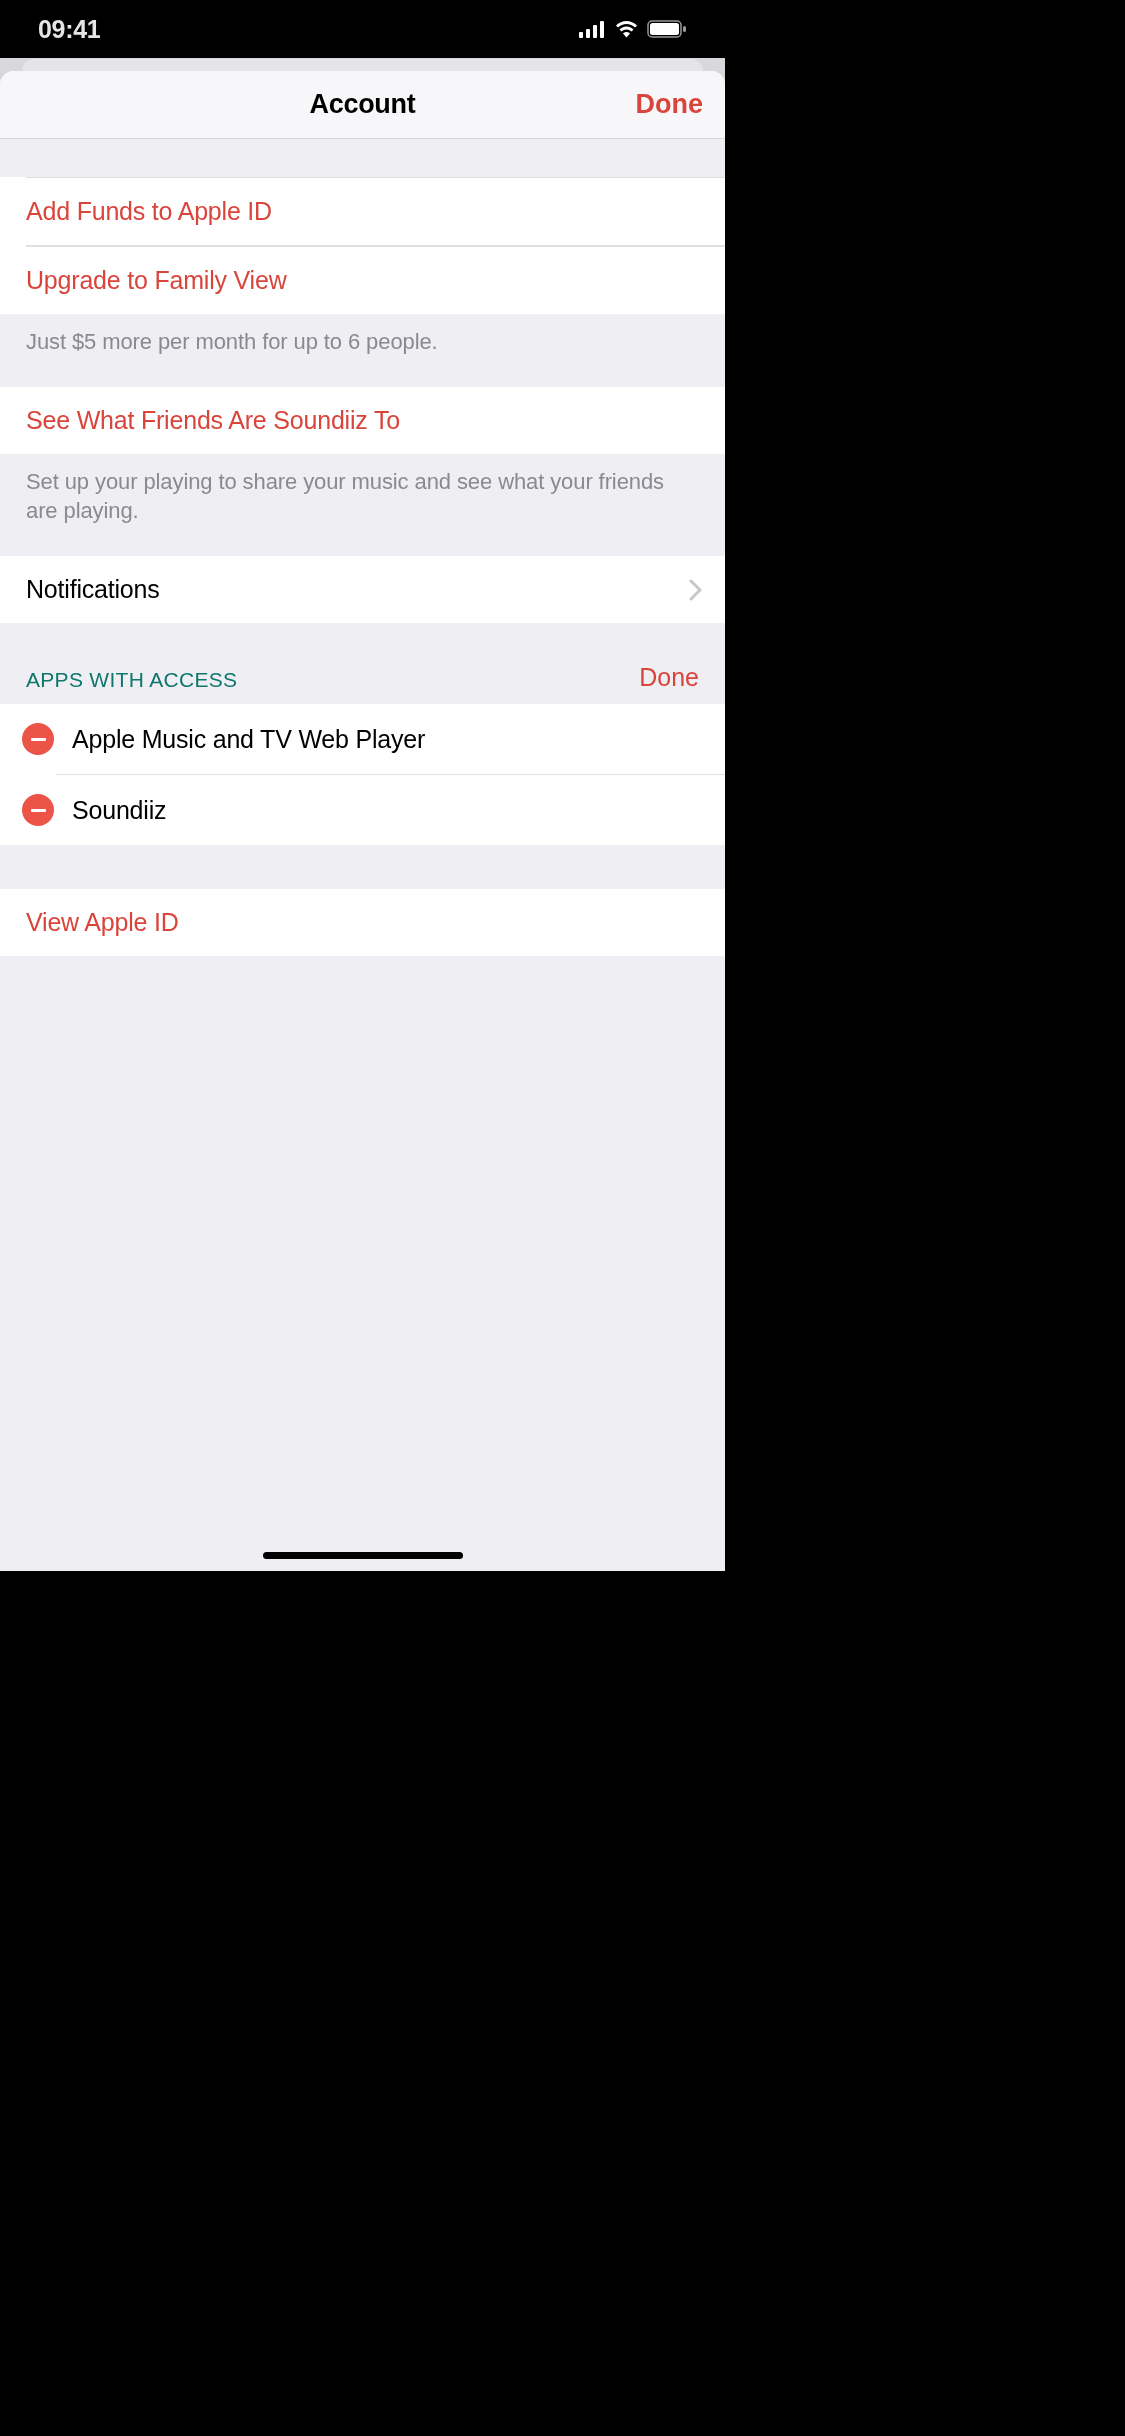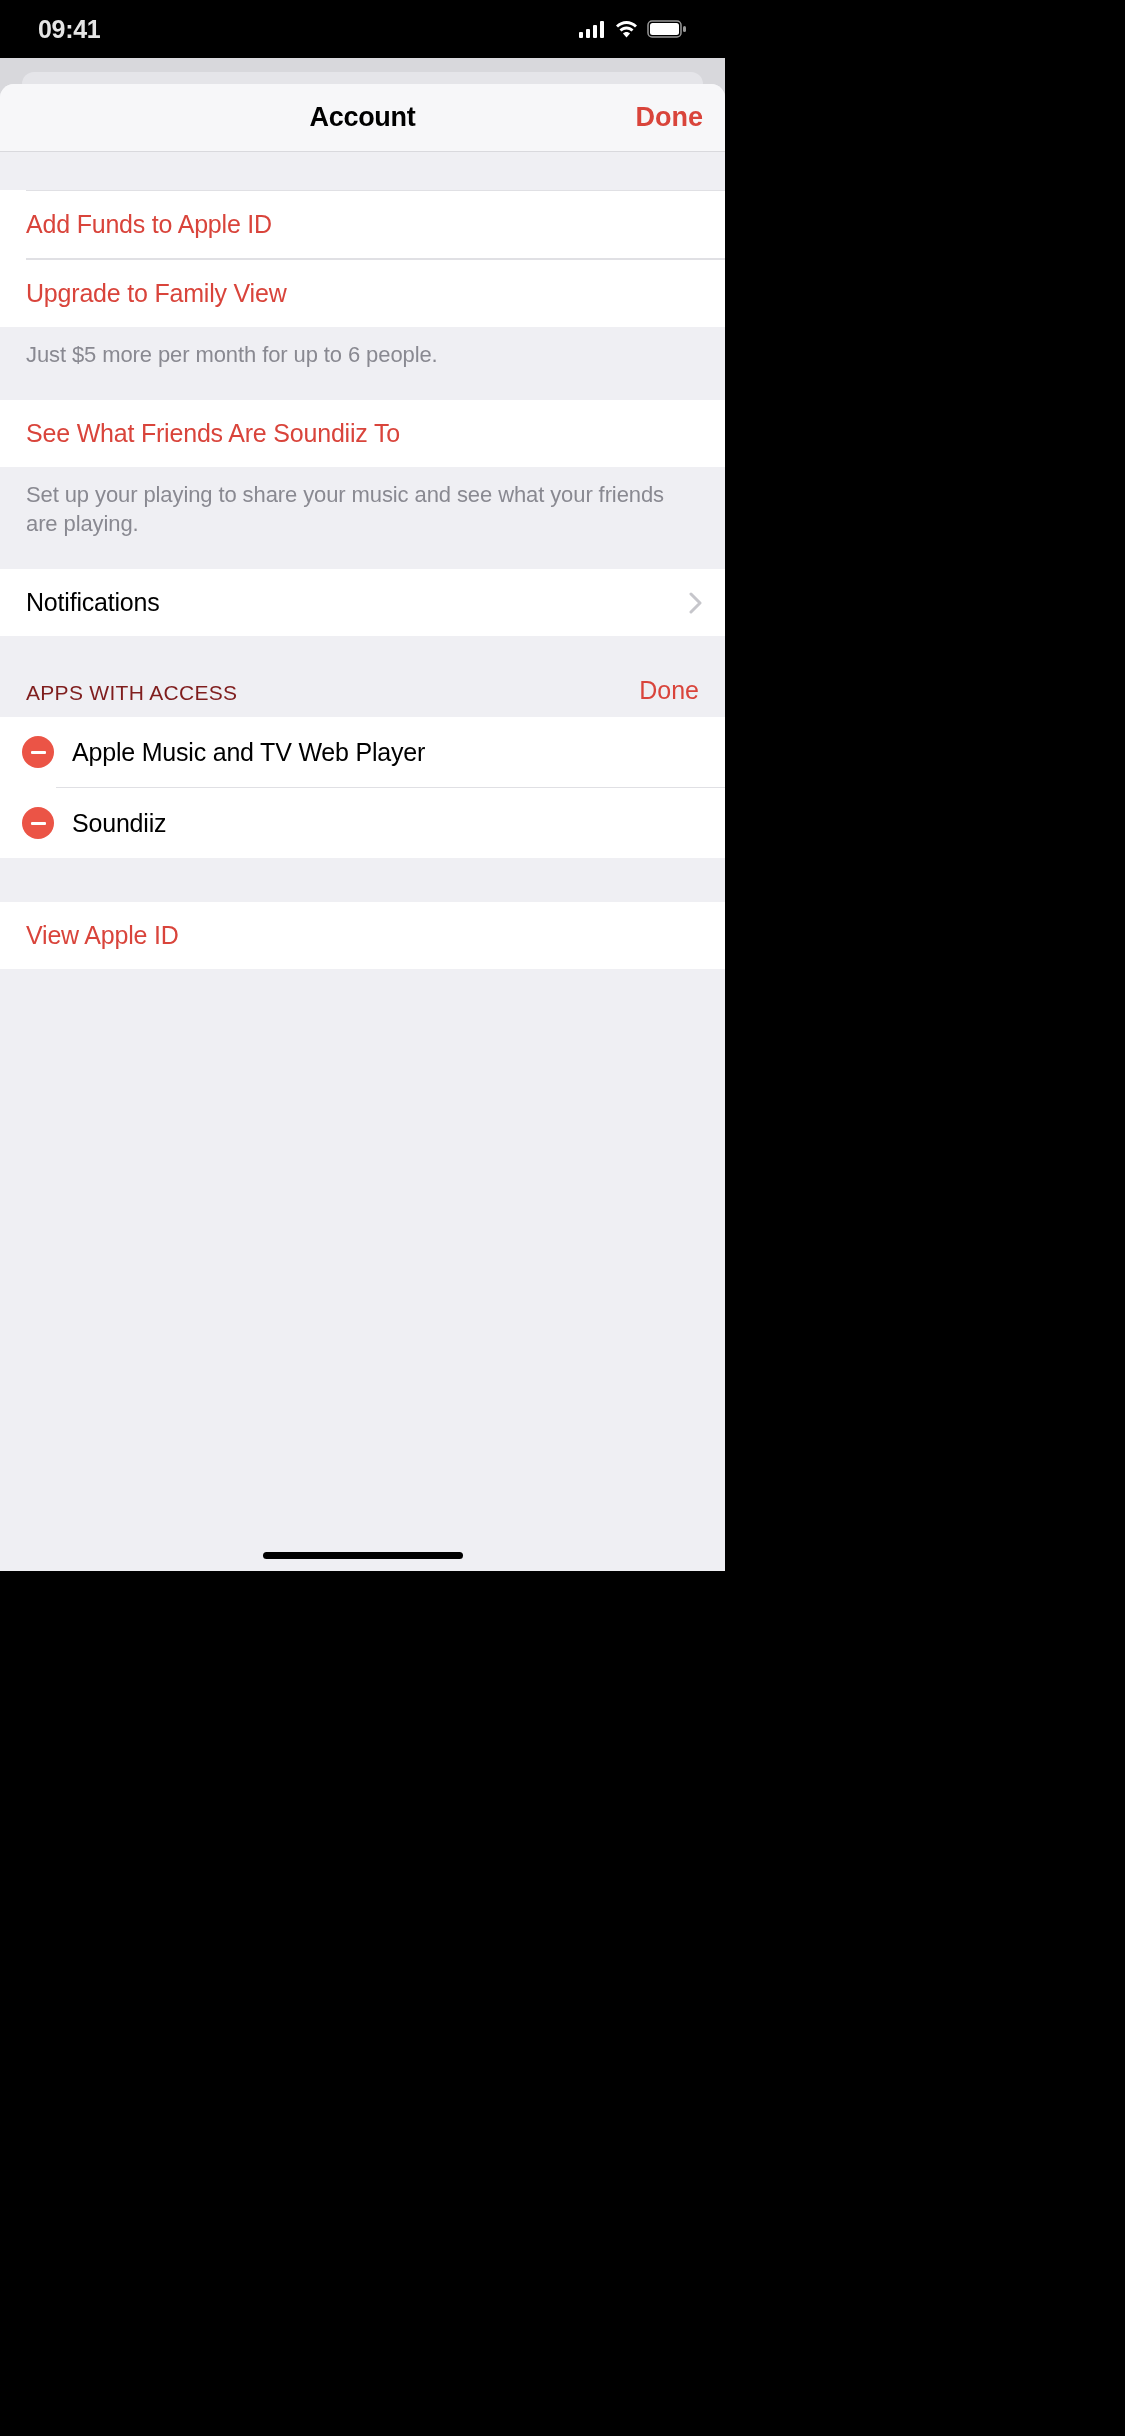--- a/index.html
+++ b/index.html
@@ -38,21 +38,21 @@
     .status-icons {
       display: flex;
       align-items: center;
       gap: 8px;
     }
     .sheet-backdrop {
       flex: 1;
       background: #d8d8dc;
       display: flex;
       flex-direction: column;
-      padding-top: 14px;
+      padding-top: 1px;
       border-radius: 0;
       position: relative;
       justify-content: center;
     }
     .sheet-hint {
       margin: 0 22px;
       height: 12px;
       background: #e5e5e9;
       border-radius: 12px 12px 0 0;
     }
@@ -149,21 +149,21 @@
       color: #c6c6cb;
     }
     .section-header {
       display: flex;
       align-items: flex-end;
       justify-content: space-between;
       padding: 40px 26px 12px;
     }
     .section-header-title {
       font-size: 21px;
-      color: #7f1d1d;
+      color: #0f766e;
       letter-spacing: 0.3px;
     }
     .section-header-action {
       font-size: 25px;
       color: #d9443b;
       font-weight: 400;
     }
     .app-cell {
       background: #fff;
       display: flex;

